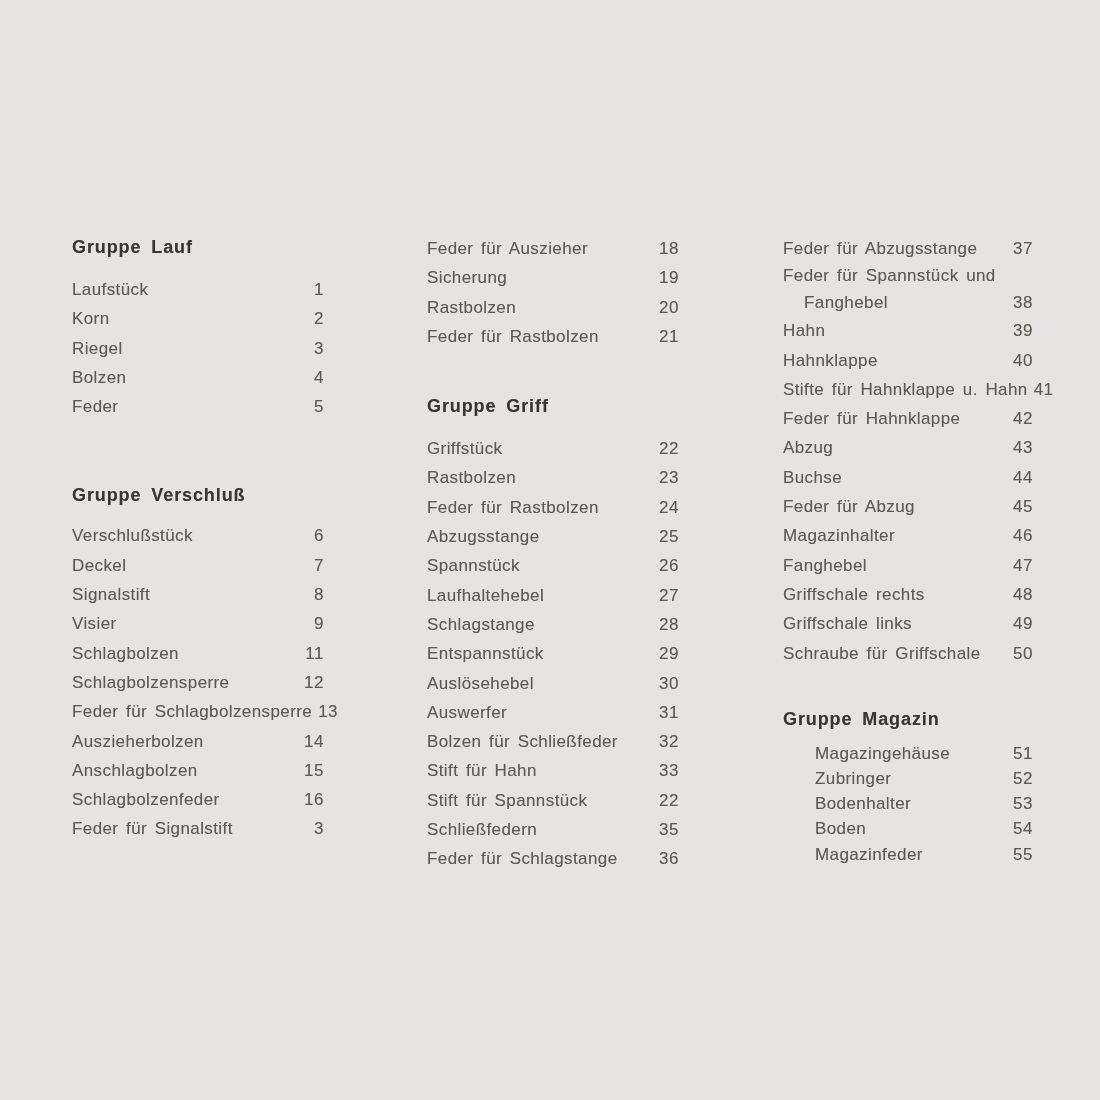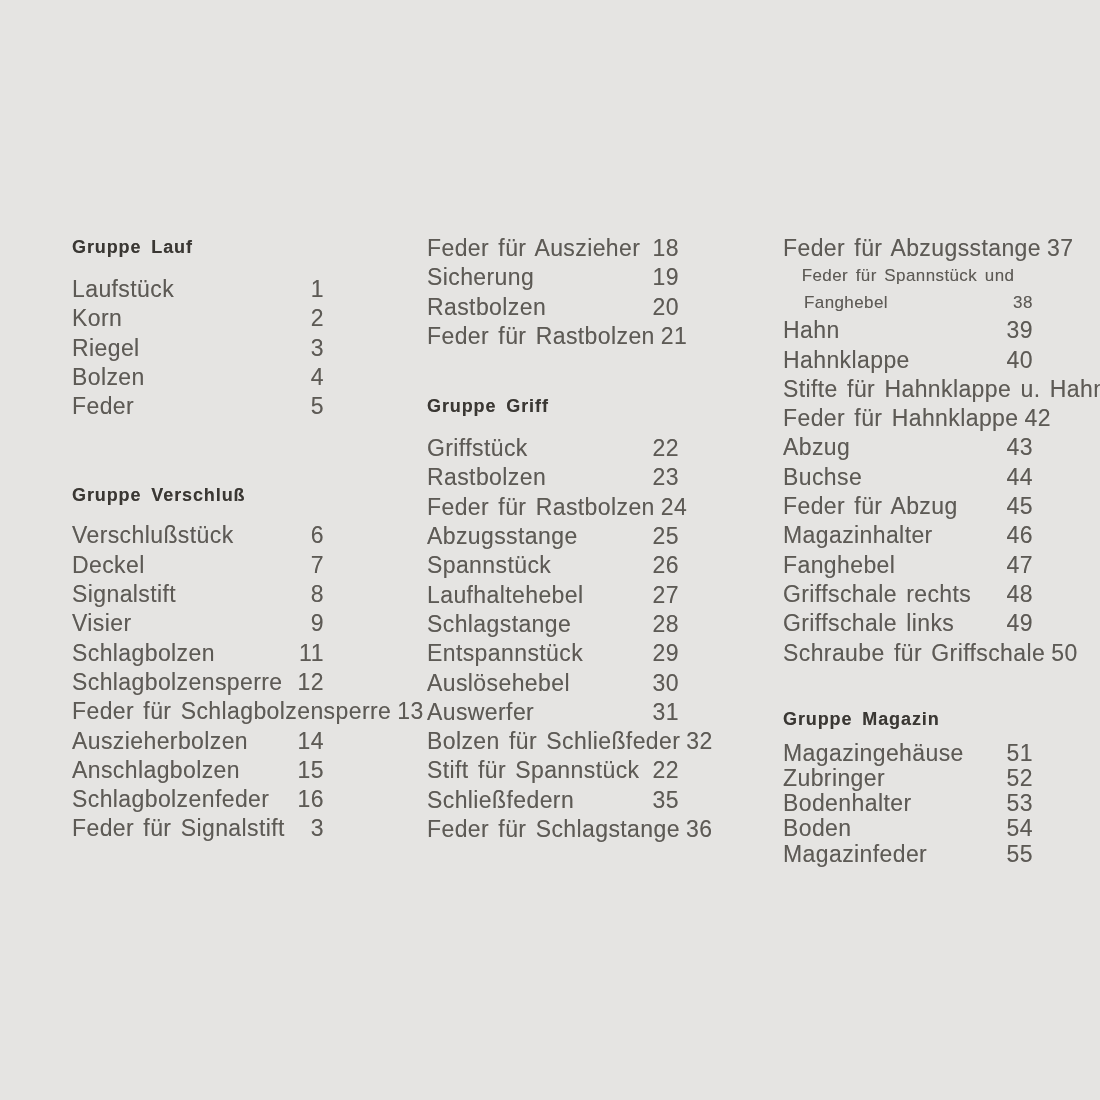--- a/index.html
+++ b/index.html
@@ -34,40 +34,40 @@
   .sec-1-1 .rows{margin-top:13px;}
   .sec-2-1{margin-top:37px;}
   .sec-2-1 .rows{margin-top:7px;}
 
   .row{
     display:flex;
     justify-content:space-between;
     align-items:baseline;
     height:29.3px;
     line-height:29.3px;
-    font-size:23px;
+    font-size:17px;
     color:#5d5a55;
     letter-spacing:0.4px;
     word-spacing:2.5px;
     white-space:nowrap;
     text-shadow:0 0 0.5px rgba(93,90,85,0.4);
   }
-  .compact .row{height:25.2px;line-height:25.2px;}
+  .compact .row{height:25.2px;line-height:25.2px;margin-left:32px;}
   .num{letter-spacing:0.5px;padding-left:6px;}
 
   .row2{
     height:53px;
     font-size:17px;
     color:#5d5a55;
     letter-spacing:0.4px;
     word-spacing:2.5px;
     white-space:nowrap;
     text-shadow:0 0 0.5px rgba(93,90,85,0.4);
   }
-  .row2 .l1{line-height:26.5px;text-align:center;}
+  .row2 .l1{line-height:26.5px;}
   .row2 .l2{display:flex;justify-content:space-between;align-items:baseline;line-height:26.5px;padding-left:21px;}
 </style>
 </head>
 <body>
 
 <div class="page">
   <div class="col c1">
       <div class="sec sec-0-0">
         <div class="heading">Gruppe Lauf</div>
         <div class="rows">
@@ -203,20 +203,24 @@
             <span class="lbl">Auslösehebel</span>
             <span class="num">30</span>
           </div>
           <div class="row">
             <span class="lbl">Auswerfer</span>
             <span class="num">31</span>
           </div>
           <div class="row">
             <span class="lbl">Bolzen für Schließfeder</span>
             <span class="num">32</span>
+          </div>
+          <div class="row">
+            <span class="lbl">Stift für Hahn</span>
+            <span class="num">33</span>
           </div>
           <div class="row">
             <span class="lbl">Stift für Spannstück</span>
             <span class="num">22</span>
           </div>
           <div class="row">
             <span class="lbl">Schließfedern</span>
             <span class="num">35</span>
           </div>
           <div class="row">

